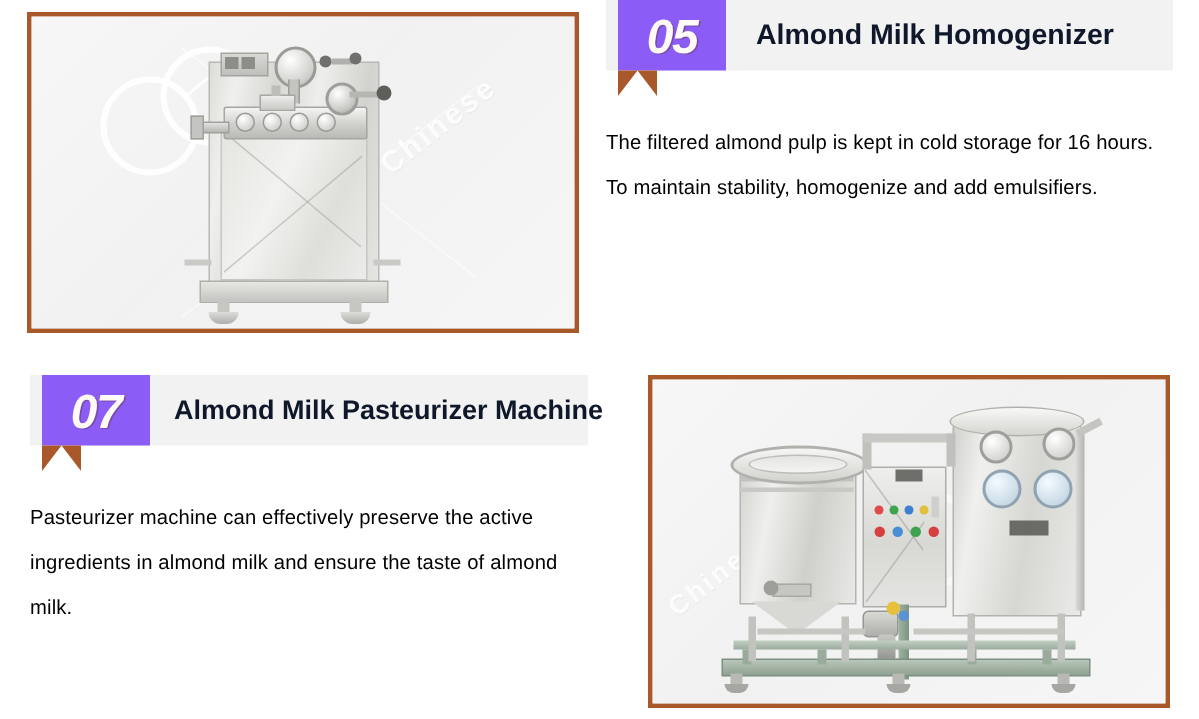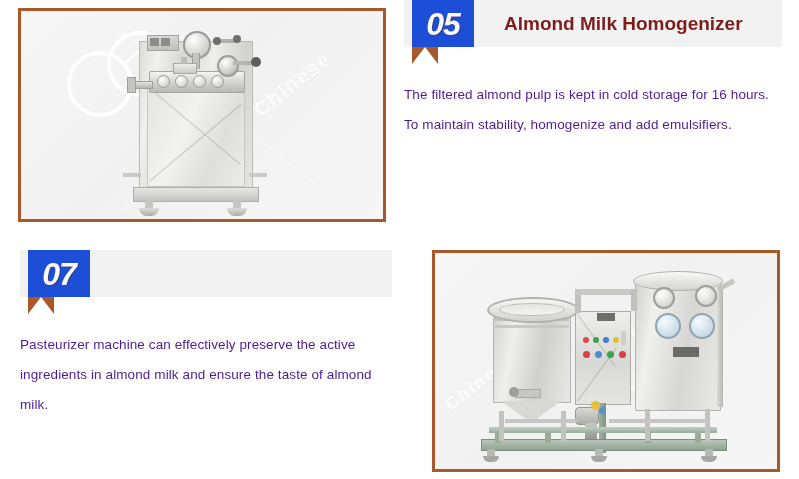--- a/index.html
+++ b/index.html
@@ -81,32 +81,32 @@
     height: 47px;
     background: #f2f2f2;
     box-sizing: border-box;
   }
   .title-text {
     position: absolute;
     left: 100px;
     top: 0;
     height: 47px;
     line-height: 47px;
-    color: #7f1d1d;
+    color: #0f172a;
     font-size: 19px;
     font-weight: 700;
     white-space: nowrap;
   }
   .badge {
     position: absolute;
     left: 8px;
     top: 0;
-    width: 62px;
+    width: 72px;
     height: 47px;
-    background: #1d4ed8;
+    background: #8b5cf6;
     z-index: 3;
   }
   .badge-num {
     position: absolute;
     inset: 0;
     color: #fdfaf7;
     font-size: 32px;
     font-weight: 700;
     font-style: italic;
     text-align: center;
@@ -134,21 +134,21 @@
     width: 0;
     height: 0;
     border-left: 13px solid transparent;
     border-right: 13px solid #a9582a;
     border-bottom: 17px solid transparent;
   }
 
   
   .body-text {
     position: absolute;
-    color: #4c1d95;
+    color: #000000;
     font-size: 13.5px;
     line-height: 30px;
     letter-spacing: 0.1px;
   }
 
   
   .machine { position: absolute; }
 </style>
 </head>
 <body>
@@ -235,20 +235,21 @@
 </div>
 
 <div class="body-text" style="left:404px; top:80px; width:372px;">The filtered almond pulp is kept in cold storage for 16 hours. To maintain stability, homogenize and add emulsifiers.</div>
 
 <div class="sec-header" style="left:20px; top:250px; width:372px;">
   <div class="title-bar" style="width:372px;"></div>
   <div class="badge">
     <div class="badge-num">07</div>
   </div>
   <div class="badge-tail"></div>
+  <div class="title-text" style="left:96px; font-size:18px;">Almond Milk Pasteurizer Machine</div>
 </div>
 
 <div class="body-text" style="left:20px; top:330px; width:368px;">Pasteurizer machine can effectively preserve the active ingredients in almond milk and ensure the taste of almond milk.</div>
 
 <div class="photo-frame" style="left:432px; top:250px; width:348px; height:222px;">
   <div class="photo-inner">
 
     <div class="wm-bigC" style="left:150px; top:60px;">C</div>
     <div class="wm-text" style="left:4px; top:118px; font-size:18px;">Chinese</div>
 

